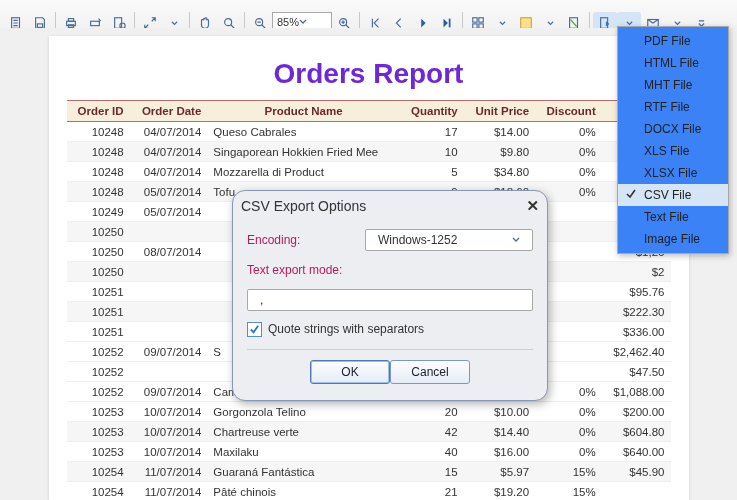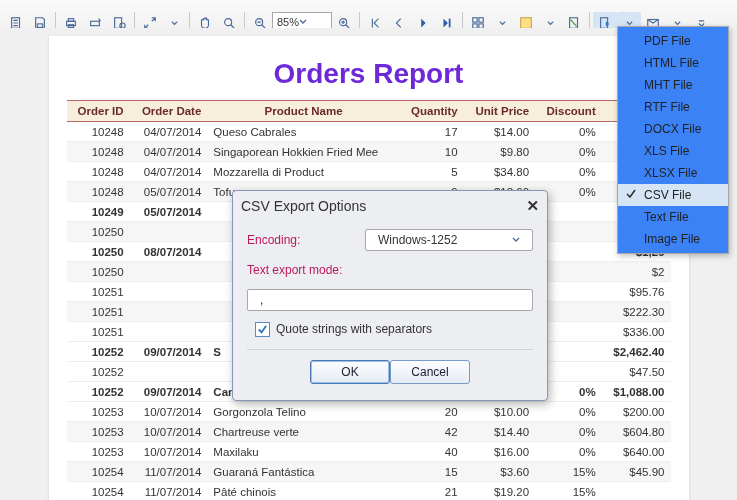--- a/index.html
+++ b/index.html
@@ -10,34 +10,34 @@
 .tsep{width:1px;height:18px;background:#c9c9c9;margin:0 3px}
 .zoom-box{width:50px;height:18px;border:1px solid #a8a8a8;background:#fff;display:flex;align-items:center;padding:0 4px;font-size:11px}
 .dd svg{width:7px;height:7px}
 .stage{position:absolute;top:28px;bottom:0;left:0;right:0;background:#f0f0f0;display:flex;justify-content:center;overflow:hidden}
 .page{width:640px;background:#fff;margin-top:8px;box-shadow:0 1px 3px rgba(0,0,0,0.15);padding:18px 18px 0 18px;box-sizing:border-box}
 .report-title{font-size:28px;font-weight:600;text-align:center;color:#6d28d9;margin:4px 0 10px}
 table.rep{width:100%;border-collapse:collapse;font-size:11.5px}
 table.rep th{background:#f7eedc;border-top:1px solid #b86b6b;border-bottom:1px solid #b86b6b;color:#6b2a2a;padding:4px 6px;font-weight:600}
 table.rep td{padding:3.5px 6px;border-bottom:1px solid #eee}
 table.rep tr.alt td{background:#f6f6f6}
-table.rep tr.sub td{font-weight:700}
+table.rep tr.sub td{font-weight:400}
 .txt-r{text-align:right}
 .txt-c{text-align:right}
 .export-menu{position:absolute;top:26px;right:8px;width:110px;background:#3b82f6;border:1px solid #a8a8a8;box-shadow:1px 2px 6px rgba(0,0,0,0.25);padding:3px 0;z-index:60}
 .export-menu .mi{height:22px;display:flex;align-items:center;padding:0 10px 0 26px;position:relative;font-size:12px;color:#222}
 .export-menu .mi.sel{background:#d5e5f5}
 .export-menu .mi .chk{position:absolute;left:6px;top:3px;width:14px;height:14px}
-.dialog{position:absolute;left:232px;top:190px;width:314px;background:#eceef2;border:1px solid #8698b6;box-shadow:2px 3px 10px rgba(0,0,0,0.3);z-index:50;border-radius:4px}
+.dialog{position:absolute;left:232px;top:190px;width:314px;background:#eceef2;border:1px solid #8698b6;box-shadow:2px 3px 10px rgba(0,0,0,0.3);z-index:50;border-radius:13px}
 .dlg-title{height:30px;display:flex;align-items:center;padding:0 8px;font-size:14px;color:#333;justify-content:space-between}
 .dlg-body{padding:6px 14px 12px 14px}
 .dlg-row{display:flex;align-items:center;height:26px;margin-bottom:4px}
 .dlg-row .lbl{width:118px;color:#be185d}
 .ctrl{flex:1;height:20px;border:1px solid #a8a8a8;background:#fff;display:flex;align-items:center;padding:0 12px;font-size:12px;justify-content:space-between;border-radius:2px}
-.chkrow{display:flex;align-items:center;height:24px;margin:4px 0 8px 8px}
+.chkrow{display:flex;align-items:center;height:24px;margin:4px 0 8px 0}
 .chkrow .cb{width:13px;height:13px;border:1px solid #5a8dc8;background:#fff;margin-right:6px;display:flex;align-items:center;justify-content:center}
 .dlg-sep{height:1px;background:#cfcfd6;margin:4px 0 10px}
 .dlg-buttons{display:flex;justify-content:center;padding-bottom:4px}
 .dbtn{width:78px;height:22px;border:1px solid #7898c8;background:linear-gradient(#fdfdfe,#e5ecf6);display:flex;align-items:center;justify-content:center;font-size:12px;border-radius:3px;color:#223}
 .dbtn.primary{border-color:#4a78b8;box-shadow:0 0 0 1px #9cc0e8 inset}
 .icon-stroke{stroke:#4a6a99;fill:none;stroke-width:1.3}
 </style>
 </head>
 <body>
 <div class="app">
@@ -366,21 +366,21 @@
               <td class="txt-r">40</td>
               <td class="txt-r">$16.00</td>
               <td class="txt-r">0%</td>
               <td class="txt-r">$640.00</td>
             </tr>
             <tr class="alt">
               <td class="txt-c">10254</td>
               <td class="txt-c">11/07/2014</td>
               <td class="">Guaraná Fantástica</td>
               <td class="txt-r">15</td>
-              <td class="txt-r">$3.60</td>
+              <td class="txt-r">$5.97</td>
               <td class="txt-r">15%</td>
               <td class="txt-r">$45.90</td>
             </tr>
             <tr>
               <td class="txt-c">10254</td>
               <td class="txt-c">11/07/2014</td>
               <td class="">Pâté chinois</td>
               <td class="txt-r">21</td>
               <td class="txt-r">$19.20</td>
               <td class="txt-r">15%</td>

